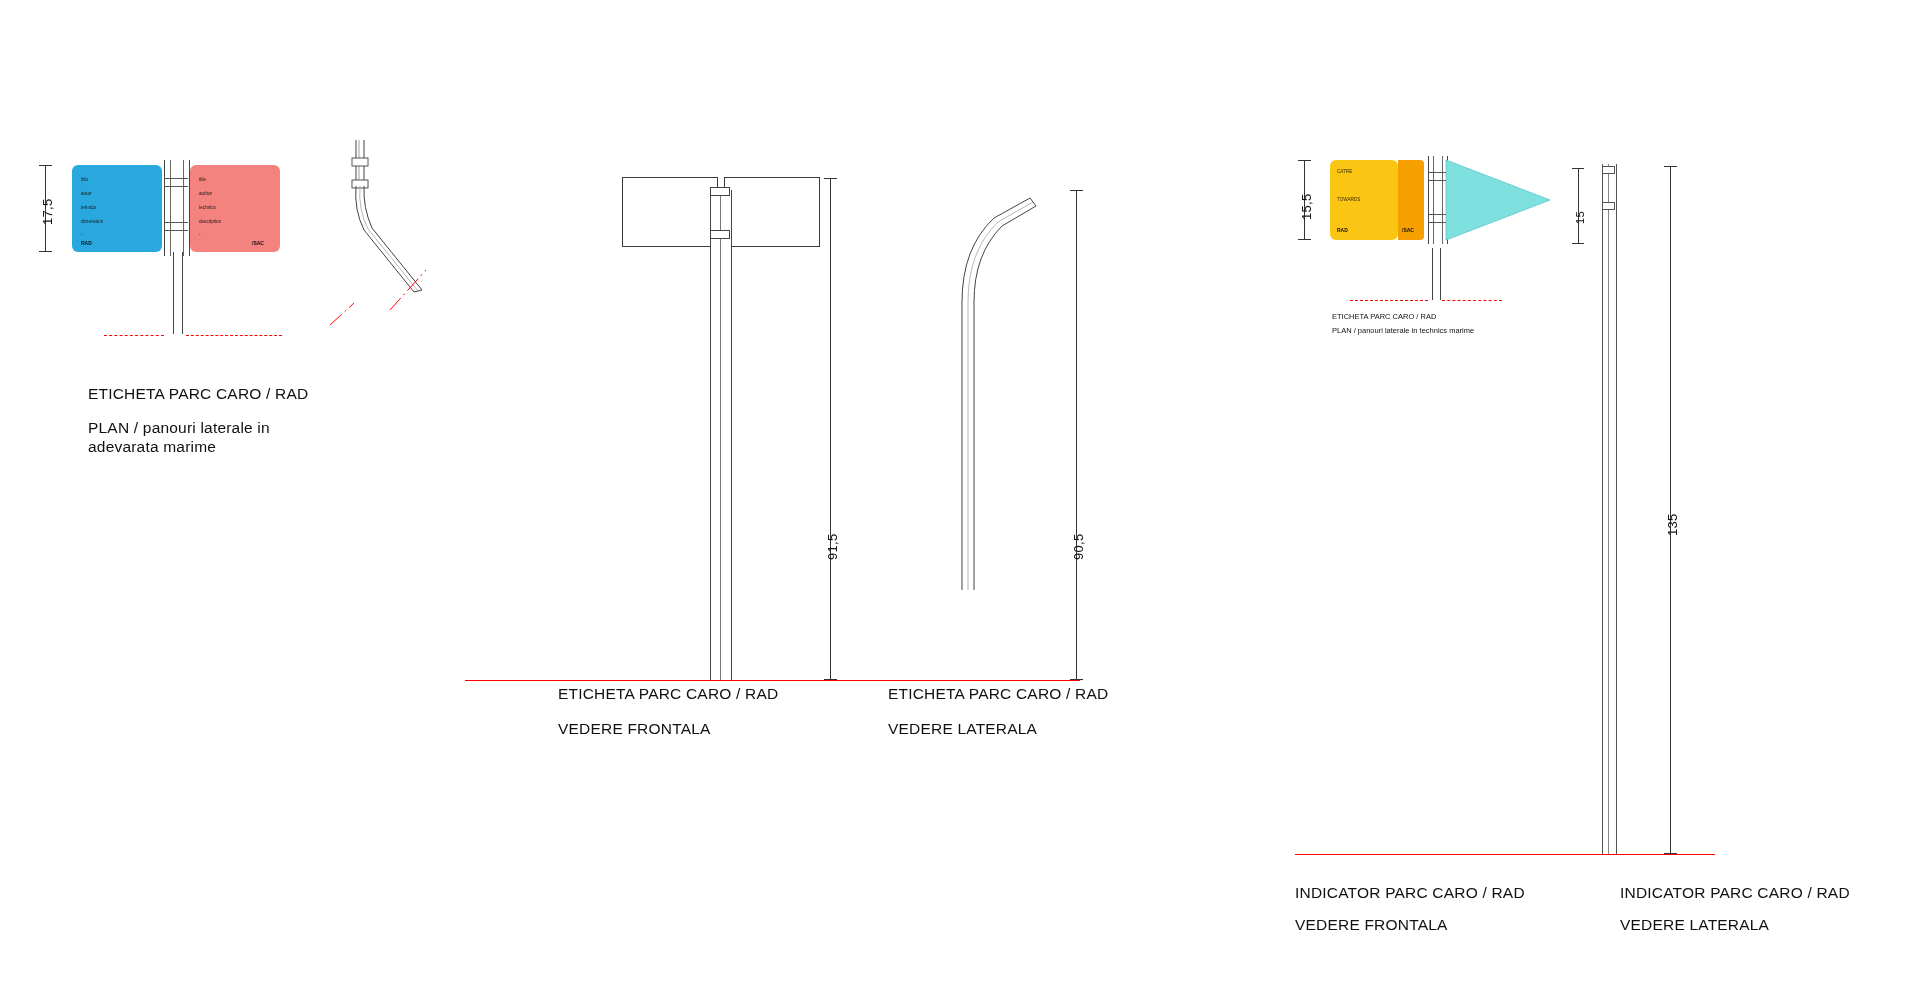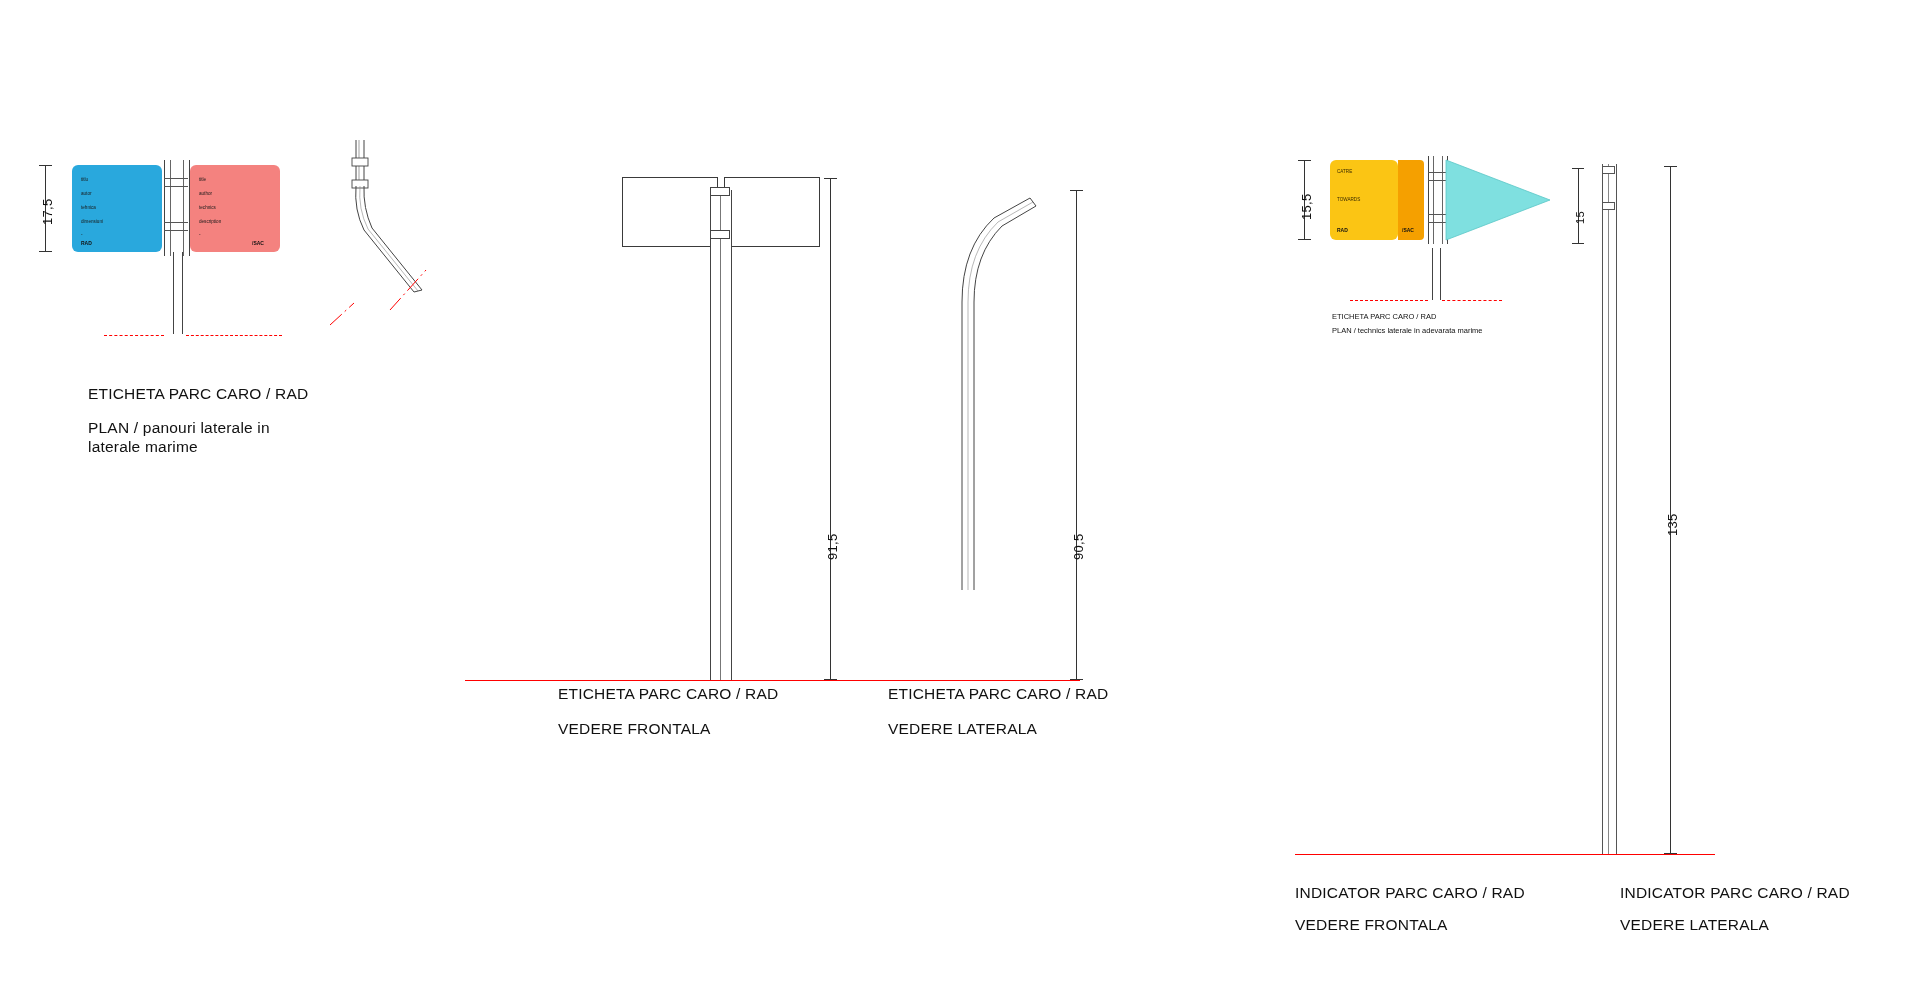--- a/index.html
+++ b/index.html
@@ -155,21 +155,21 @@
       <div class="abs" style="left:2px;top:62px;width:24px;height:0;border-top:1px solid #555;"></div>
       <div class="abs" style="left:2px;top:70px;width:24px;height:0;border-top:1px solid #555;"></div>
     </div>
     <div class="abs pole" style="left:173px;top:252px;width:8px;height:82px;"></div>
 
     <div class="abs dashline" style="left:104px;top:335px;width:60px;"></div>
     <div class="abs dashline" style="left:186px;top:335px;width:96px;"></div>
 
     <div class="abs caption" style="left:88px;top:385px;">ETICHETA PARC CARO / RAD</div>
     <div class="abs caption" style="left:88px;top:419px;">PLAN / panouri laterale in</div>
-    <div class="abs caption" style="left:88px;top:438px;">laterale marime</div>
+    <div class="abs caption" style="left:88px;top:438px;">adevarata marime</div>
   </div>
 
   <div class="abs" style="left:330px;top:140px;width:190px;height:250px;">
     <svg width="190" height="250">
 
       <line x1="26" y1="0" x2="26" y2="40" stroke="#444" stroke-width="1"></line>
       <line x1="34" y1="0" x2="34" y2="40" stroke="#444" stroke-width="1"></line>
       <line x1="29" y1="0" x2="29" y2="40" stroke="#777" stroke-width="0.7"></line>
 
       <rect x="22" y="18" width="16" height="8" fill="#ffffff" stroke="#444" stroke-width="0.9"></rect>
@@ -262,21 +262,21 @@
     <svg width="110" height="92" style="position:absolute;left:156px;top:28px;">
       <polygon points="0,2 0,82 104,42" fill="#7fe0e0" stroke="#5bc7c7" stroke-width="0.8"></polygon>
     </svg>
 
     <div class="abs pole" style="left:142px;top:118px;width:7px;height:52px;"></div>
 
     <div class="abs dashline" style="left:60px;top:170px;width:78px;"></div>
     <div class="abs dashline" style="left:152px;top:170px;width:60px;"></div>
 
     <div class="abs caption-small" style="left:42px;top:182px;">ETICHETA PARC CARO / RAD</div>
-    <div class="abs caption-small" style="left:42px;top:196px;">PLAN / technics laterale in adevarata marime</div>
+    <div class="abs caption-small" style="left:42px;top:196px;">PLAN / panouri laterale in technics marime</div>
   </div>
 
   <div class="abs" style="left:1560px;top:136px;width:160px;height:790px;">
 
     <div class="abs dimline" style="left:18px;top:32px;height:76px;"></div>
     <div class="abs tick" style="left:12px;top:32px;width:12px;"></div>
     <div class="abs tick" style="left:12px;top:107px;width:12px;"></div>
     <div class="abs rot dim-label" style="left:14px;top:88px;font-size:11px;">15</div>
 
     <div class="abs pole-thin" style="left:42px;top:28px;width:13px;height:690px;"></div>

